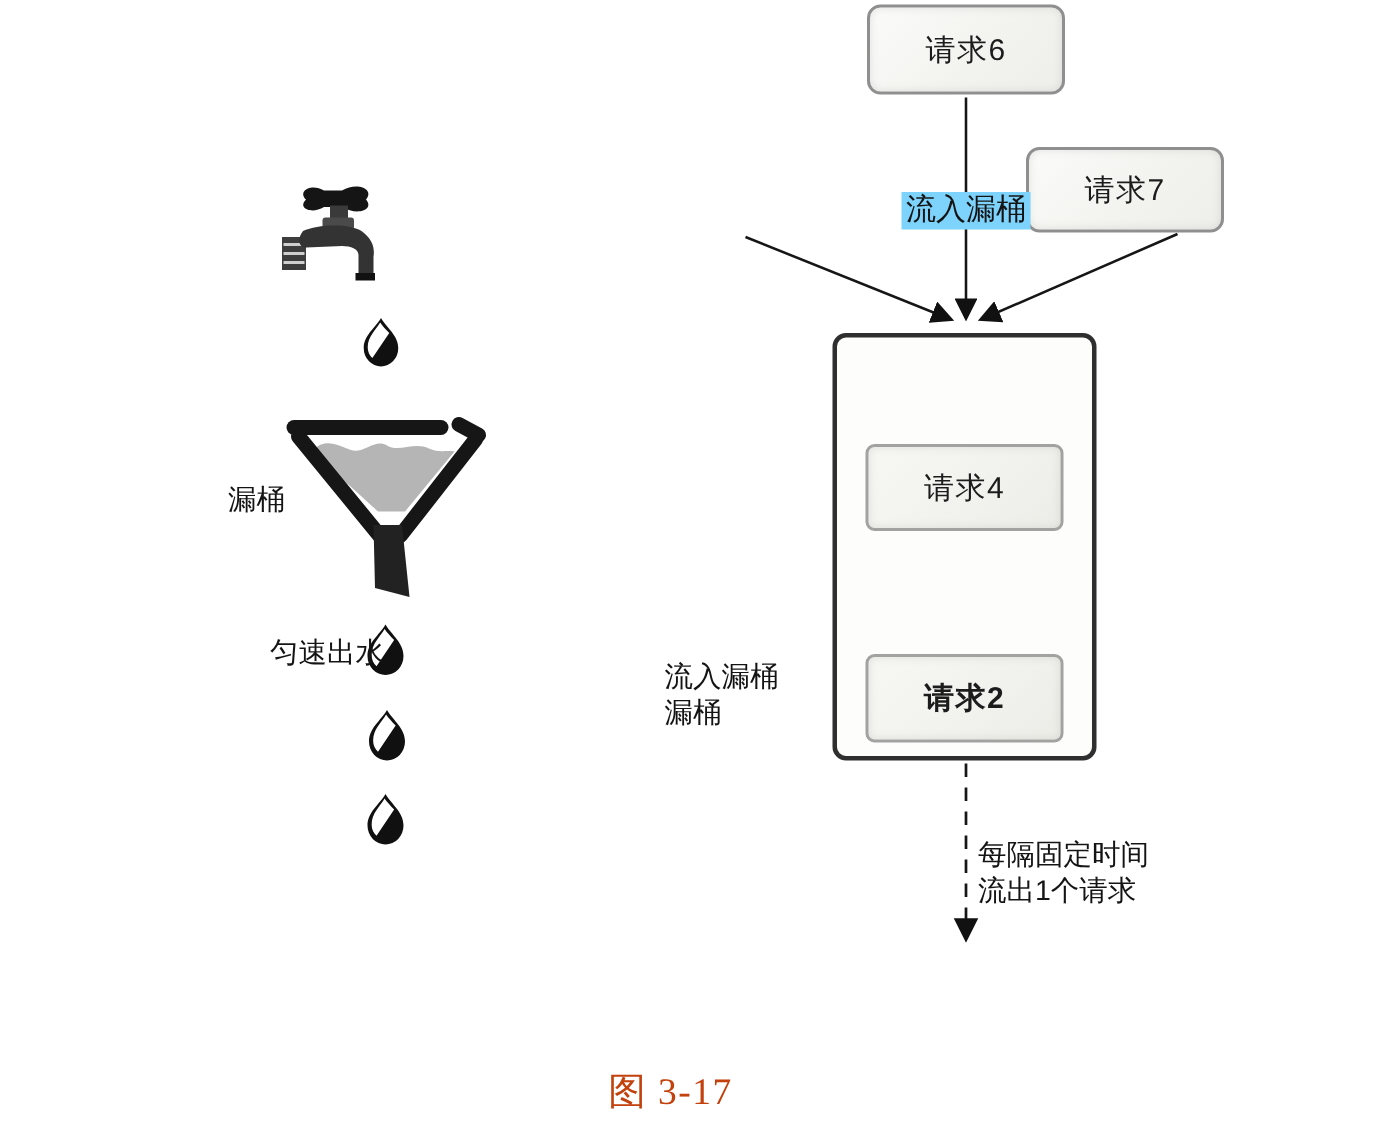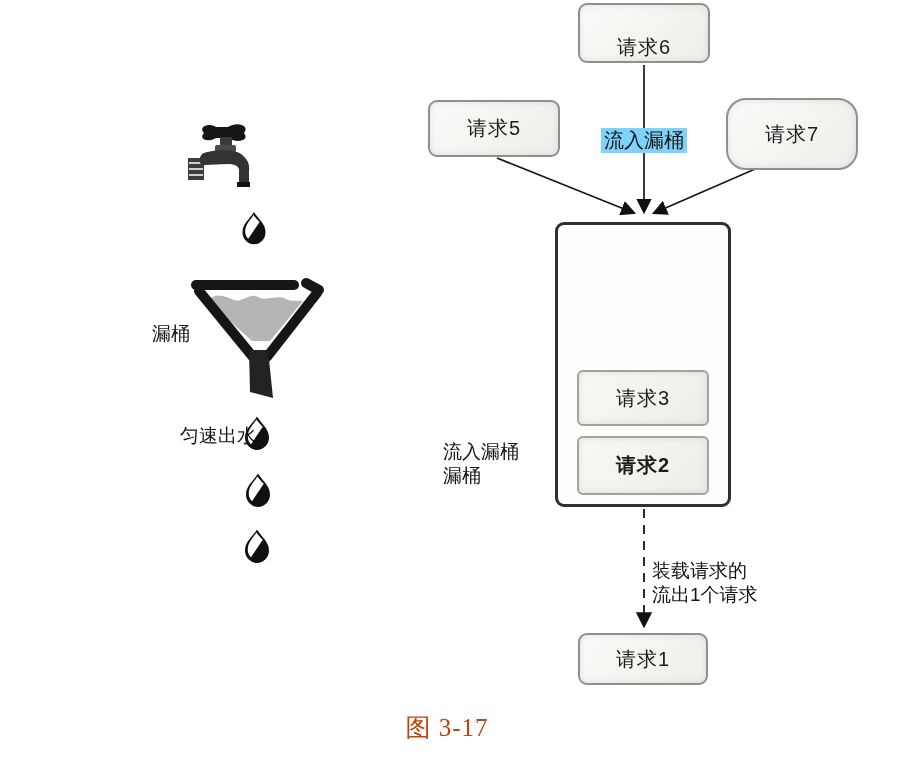--- a/index.html
+++ b/index.html
@@ -83,50 +83,44 @@
     </g>
 
     <use href="#dropShape" transform="translate(257,432) scale(1.2)"></use>
     <use href="#dropShape" transform="translate(258,489) scale(1.2)"></use>
     <use href="#dropShape" transform="translate(257,545) scale(1.2)"></use>
   </svg>
 
   <div class="lbl" style="left:152px;top:322px;">漏桶</div>
   <div class="lbl" style="left:152px;top:424px;margin-left:28px;">匀速出水</div>
 
-  <div class="req-box" style="left:428px;top:100px;width:132px;height:57px;">
-    <span>请求5</span>
-  </div>
-  <div class="req-box" style="left:578px;top:3px;width:132px;height:60px;align-items:flex-end;">
+  <div class="req-box" style="left:578px;top:3px;width:132px;height:60px;">
     <span>请求6</span>
   </div>
-  <div class="req-box" style="left:726px;top:98px;width:132px;height:72px;border-radius:20px;">
+  <div class="req-box" style="left:684px;top:98px;width:132px;height:57px;">
     <span>请求7</span>
   </div>
 
   <div class="lbl on-line" style="left:601px;top:128px;font-size:20px;">流入漏桶</div>
 
   <div class="bucket" style="left:555px;top:222px;width:176px;height:285px;"></div>
 
-  <div class="req-box inner" style="left:577px;top:370px;width:132px;height:56px;">
-    <span>请求3</span>
+  <div class="req-box inner" style="left:577px;top:296px;width:132px;height:58px;">
+    <span>请求4</span>
   </div>
   <div class="req-box inner" style="left:577px;top:436px;width:132px;height:59px;font-weight:bold;">
     <span>请求2</span>
   </div>
 
   <div class="lbl" style="left:443px;top:440px;">
     <div>流入漏桶</div>
     <div>漏桶</div>
   </div>
 
   <div class="lbl" style="left:652px;top:559px;">
-    <div>装载请求的</div>
+    <div>每隔固定时间</div>
     <div>流出1个请求</div>
   </div>
 
-  <div class="req-box" style="left:578px;top:633px;width:130px;height:52px;">
-    <span>请求1</span>
-  </div>
 
   <div class="caption" style="left:337px;top:711px;width:220px;">图 3-17</div>
 
 </div>
 
 </body></html>

